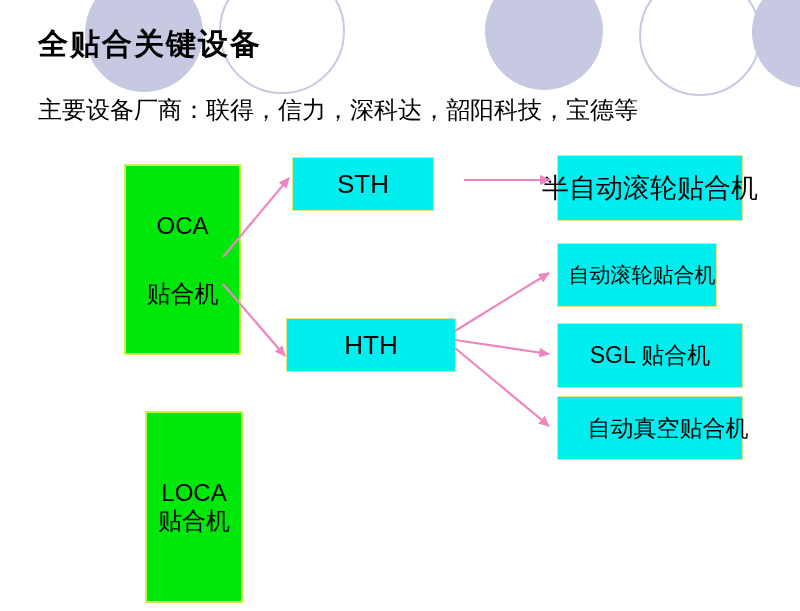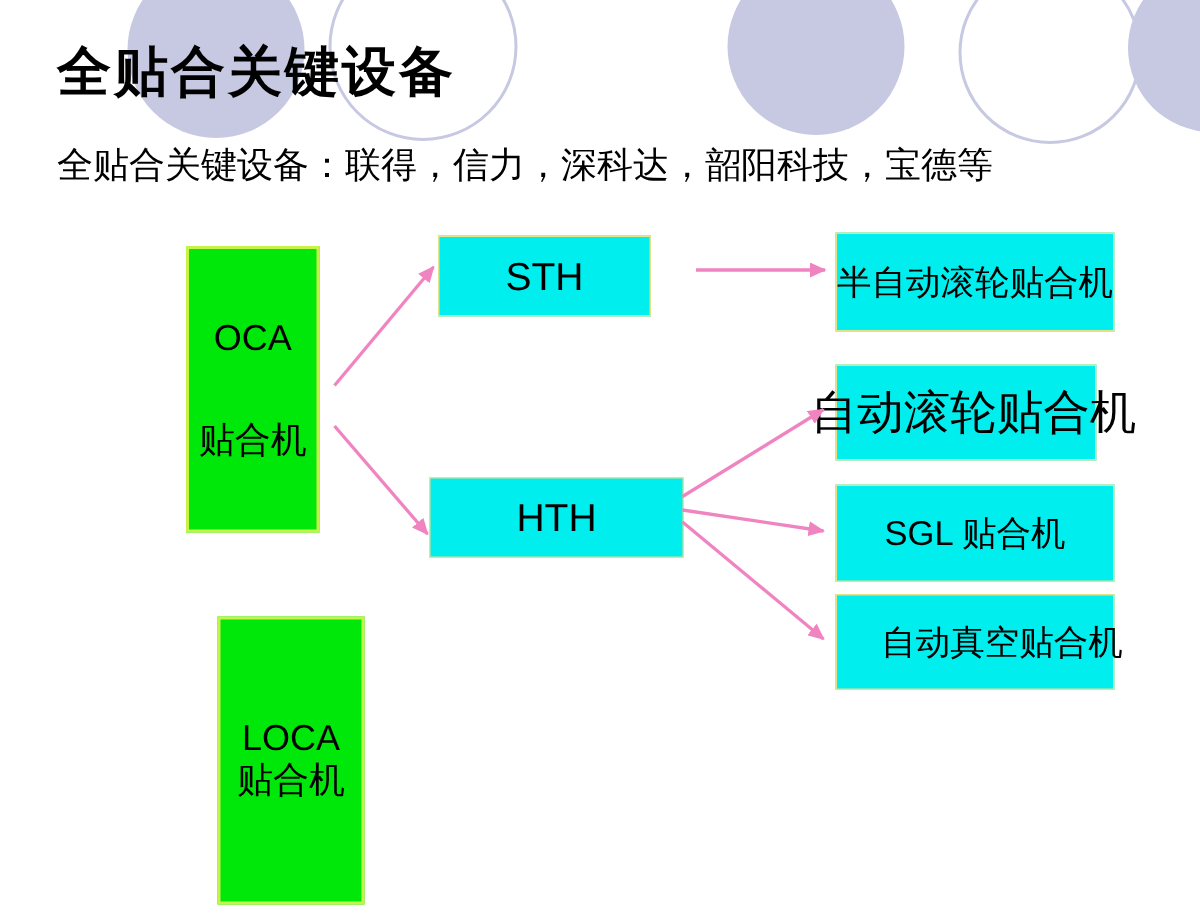--- a/index.html
+++ b/index.html
@@ -17,21 +17,21 @@
   .circle.outlined { background: #ffffff; border: 2px solid var(--circle-color); }
   #c1 { left: 85px;  top: -26px; width: 118px; height: 118px; }
   #c2 { left: 219px; top: -32px; width: 126px; height: 126px; }
   #c3 { left: 485px; top: -28px; width: 118px; height: 118px; }
   #c4 { left: 639px; top: -26px; width: 122px; height: 122px; }
   #c5 { left: 752px; top: -24px; width: 112px; height: 112px; }
 
   .title {
     position: absolute; left: 38px; top: 24px; margin: 0;
     font-family: Liberation Sans, sans-serif;
-    font-size: 36px; font-weight: bold; color: #000;
+    font-size: 30px; font-weight: bold; color: #000;
     letter-spacing: 2px; white-space: nowrap; z-index: 2;
   }
   .subtitle {
     position: absolute; left: 38px; top: 94px; margin: 0;
     font-family: "Liberation Serif", serif;
     font-size: 24px; font-weight: normal; color: #000;
     white-space: nowrap; z-index: 2;
   }
 
   .node {
@@ -43,26 +43,26 @@
   .node .line { white-space: nowrap; }
   .green {
     background: var(--green-fill);
     border: 2px solid var(--green-border);
     font-size: 24px; line-height: 28px;
   }
   .cyan {
     background: var(--cyan-fill);
     border: 1px solid var(--cyan-border);
   }
-  #node-oca  { left: 124px; top: 164px; width: 89px;  height: 191px; gap: 40px; }
+  #node-oca  { left: 124px; top: 164px; width: 117px;  height: 191px; gap: 40px; }
   #node-loca { left: 125px; top: 411px; width: 98px;  height: 192px; margin-left: 20px; }
   #node-sth  { left: 292px; top: 157px; width: 142px; height: 54px; font-size: 26px; }
   #node-hth  { left: 286px; top: 318px; width: 170px; height: 54px; font-size: 26px; }
-  #node-semi   { left: 557px; top: 155px; width: 186px; height: 66px; font-size: 23px; }
-  #node-roller { left: 557px; top: 243px; width: 174px; height: 64px; font-size: 31px; padding-left: 10px; }
+  #node-semi   { left: 557px; top: 155px; width: 186px; height: 66px; font-size: 27px; }
+  #node-roller { left: 557px; top: 243px; width: 160px; height: 64px; font-size: 21px; padding-left: 10px; }
   #node-sgl    { left: 557px; top: 323px; width: 186px; height: 65px; font-size: 23px; text-align: center; }
   #node-vacuum { left: 557px; top: 396px; width: 186px; height: 64px; font-size: 23px; padding-left: 36px; }
 
   #arrows {
     position: absolute; left: 0; top: 0;
     width: 800px; height: 611px;
     z-index: 4; pointer-events: none;
   }
   .edge { stroke: var(--arrow-color); stroke-width: 2.2px; }
   .arrowhead-shape { fill: var(--arrow-color); }
@@ -70,21 +70,21 @@
 </head>
 <body>
 
 <div class="circle filled" id="c1"></div>
 <div class="circle outlined" id="c2"></div>
 <div class="circle filled" id="c3"></div>
 <div class="circle outlined" id="c4"></div>
 <div class="circle filled" id="c5"></div>
 
 <h1 class="title">全贴合关键设备</h1>
-<p class="subtitle">全贴合关键设备：联得，信力，深科达，韶阳科技，宝德等</p>
+<p class="subtitle">主要设备厂商：联得，信力，深科达，韶阳科技，宝德等</p>
 
 <div class="node green" id="node-oca">
   <div class="line">OCA</div>
   <div class="line">贴合机</div>
 </div>
 
 <div class="node green" id="node-loca">
   <div class="line">LOCA</div>
   <div class="line">贴合机</div>
 </div>

